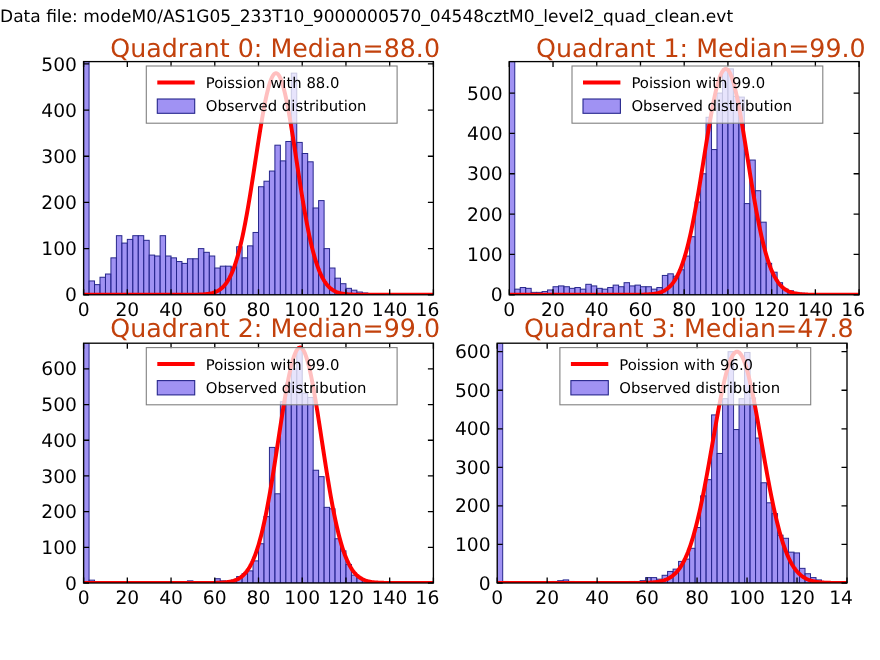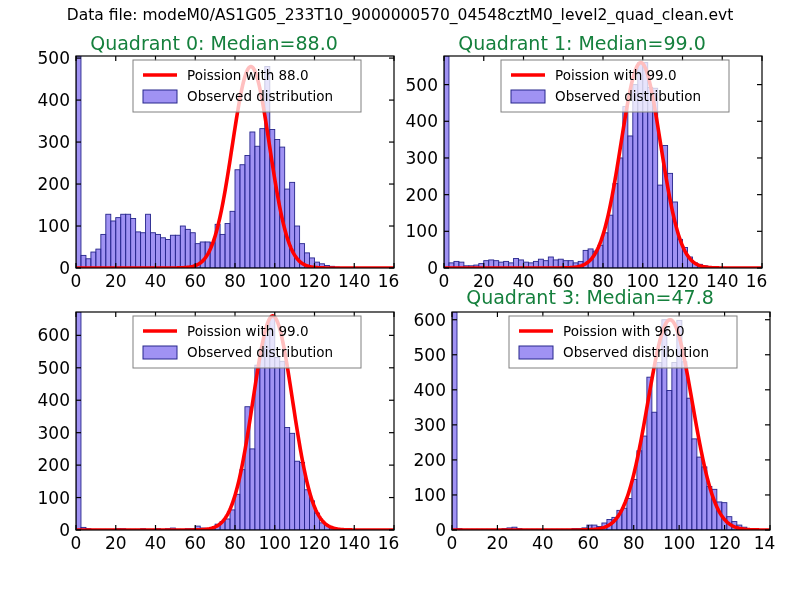--- a/index.html
+++ b/index.html
@@ -18,36 +18,36 @@
     position: relative;
     width: 800px;
     height: 600px;
     background: #ffffff;
   }
   #suptitle {
     position: absolute;
     top: 6px;
     left: 0;
     width: 800px;
-    text-align: center;
+    text-align: left;
     font-size: 15.5px;
     color: #000000;
     letter-spacing: 0px;
     white-space: nowrap;
   }
   .panel {
     position: absolute;
   }
   .panel-title {
     position: absolute;
     left: 0;
     width: 100%;
-    text-align: center;
-    font-size: 19px;
-    color: #15803d;
+    text-align: right;
+    font-size: 23px;
+    color: #c2410c;
     white-space: nowrap;
   }
   .axes-svg {
     display: block;
   }
   .tick-label {
     font-family: "DejaVu Sans", sans-serif;
     font-size: 17px;
     fill: #000000;
   }
@@ -181,21 +181,21 @@
         <g>
           <rect x="105" y="28" width="228" height="52" fill="#ffffff" fill-opacity="0.75" stroke="#808080" stroke-width="1"></rect>
           <line x1="115" y1="43" x2="149" y2="43" stroke="#FF0000" stroke-width="3.6" stroke-linecap="butt"></line>
           <text x="159" y="48" class="legend-text">Poission with 88.0</text>
           <rect x="115" y="58" width="34" height="13" fill="#7B68EE" fill-opacity="0.72" stroke="#26268C" stroke-width="1"></rect>
           <text x="159" y="69" class="legend-text">Observed distribution</text>
         </g>
       </svg>
     </div>
 
-  <div class="panel" id="panel-1" style="left:396px; top:32px; width:372px; height:262px;">
+  <div class="panel" id="panel-1" style="left:415px; top:32px; width:372px; height:262px;">
     <div class="panel-title" style="top:0px;">Quadrant 1: Median=99.0</div>
   <svg width="372" height="262" class="axes-svg" style="position: absolute; left: 0px; top: 0px;">
         <defs>
           <clipPath id="clip-quadrant-1">
             <rect x="48" y="24" width="318" height="212"></rect>
           </clipPath>
         </defs>
         <g clip-path="url(#clip-quadrant-1)">
           <g>
             <rect x="48" y="24" width="4.96875" height="212" fill="#7B68EE" fill-opacity="0.72" stroke="#26268C" stroke-width="0.9"></rect>
@@ -306,20 +306,21 @@
           <rect x="105" y="28" width="228" height="52" fill="#ffffff" fill-opacity="0.75" stroke="#808080" stroke-width="1"></rect>
           <line x1="115" y1="43" x2="149" y2="43" stroke="#FF0000" stroke-width="3.6" stroke-linecap="butt"></line>
           <text x="159" y="48" class="legend-text">Poission with 99.0</text>
           <rect x="115" y="58" width="34" height="13" fill="#7B68EE" fill-opacity="0.72" stroke="#26268C" stroke-width="1"></rect>
           <text x="159" y="69" class="legend-text">Observed distribution</text>
         </g>
       </svg>
     </div>
 
   <div class="panel" id="panel-2" style="left:28px; top:286px; width:372px; height:272px;">
+    <div class="panel-title" style="top:0px;">Quadrant 2: Median=99.0</div>
   <svg width="372" height="272" class="axes-svg" style="position: absolute; left: 0px; top: 0px;">
         <defs>
           <clipPath id="clip-quadrant-2">
             <rect x="48" y="26" width="318" height="218"></rect>
           </clipPath>
         </defs>
         <g clip-path="url(#clip-quadrant-2)">
           <g>
             <rect x="48" y="26" width="4.96875" height="218" fill="#7B68EE" fill-opacity="0.72" stroke="#26268C" stroke-width="0.9"></rect>
             <rect x="52.96875" y="241.4047619047619" width="4.96875" height="2.595238095238102" fill="#7B68EE" fill-opacity="0.72" stroke="#26268C" stroke-width="0.9"></rect>

